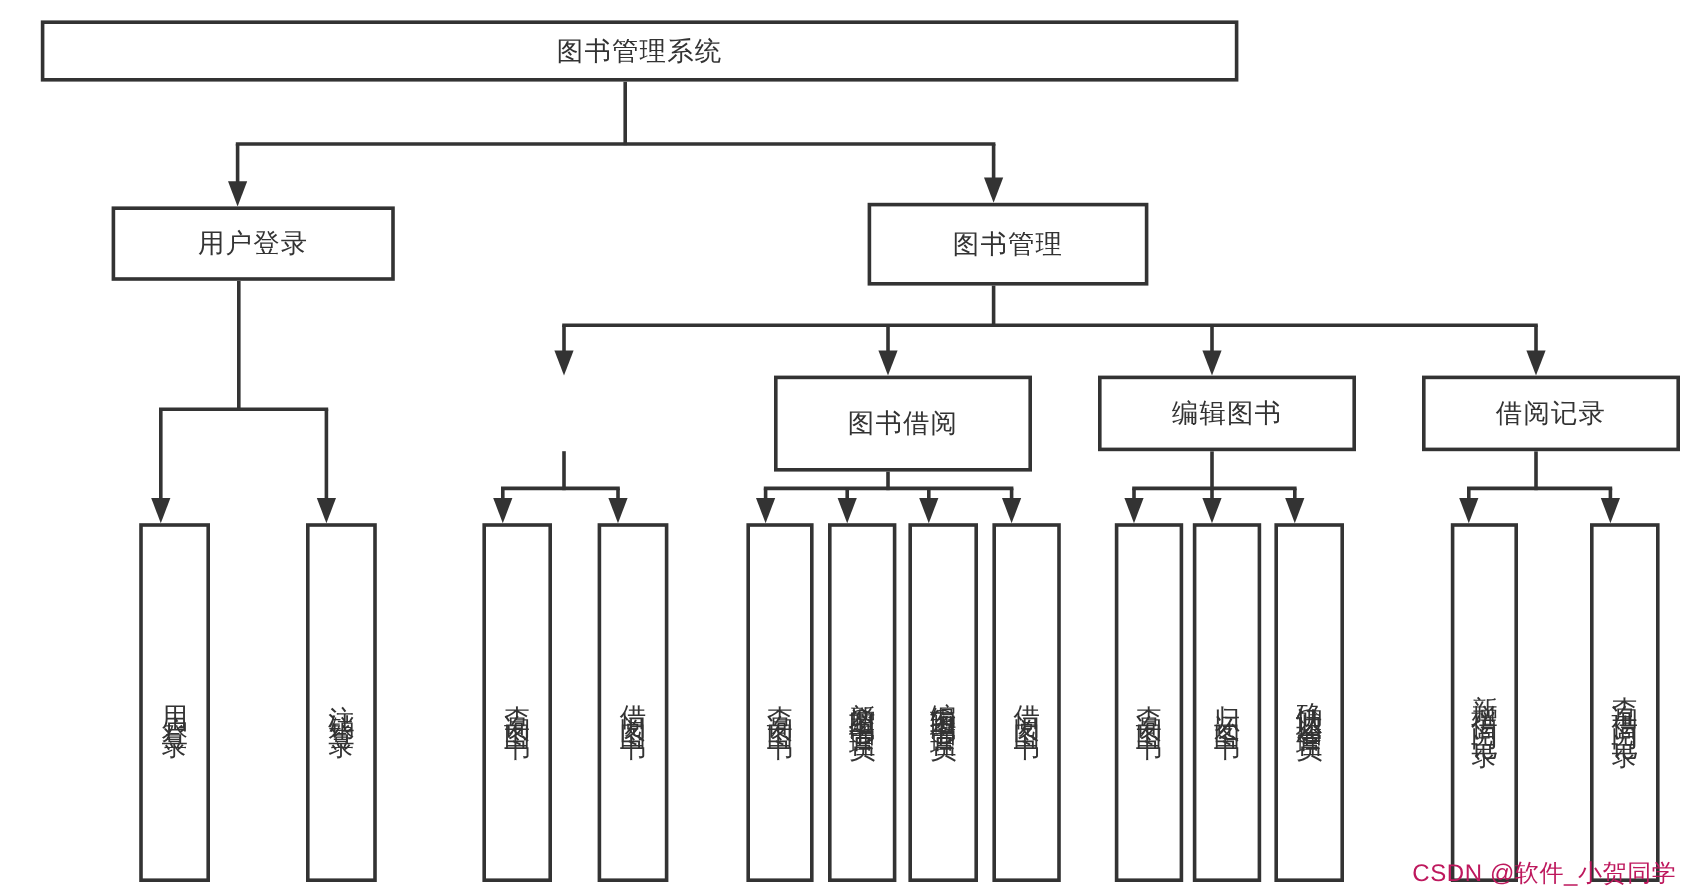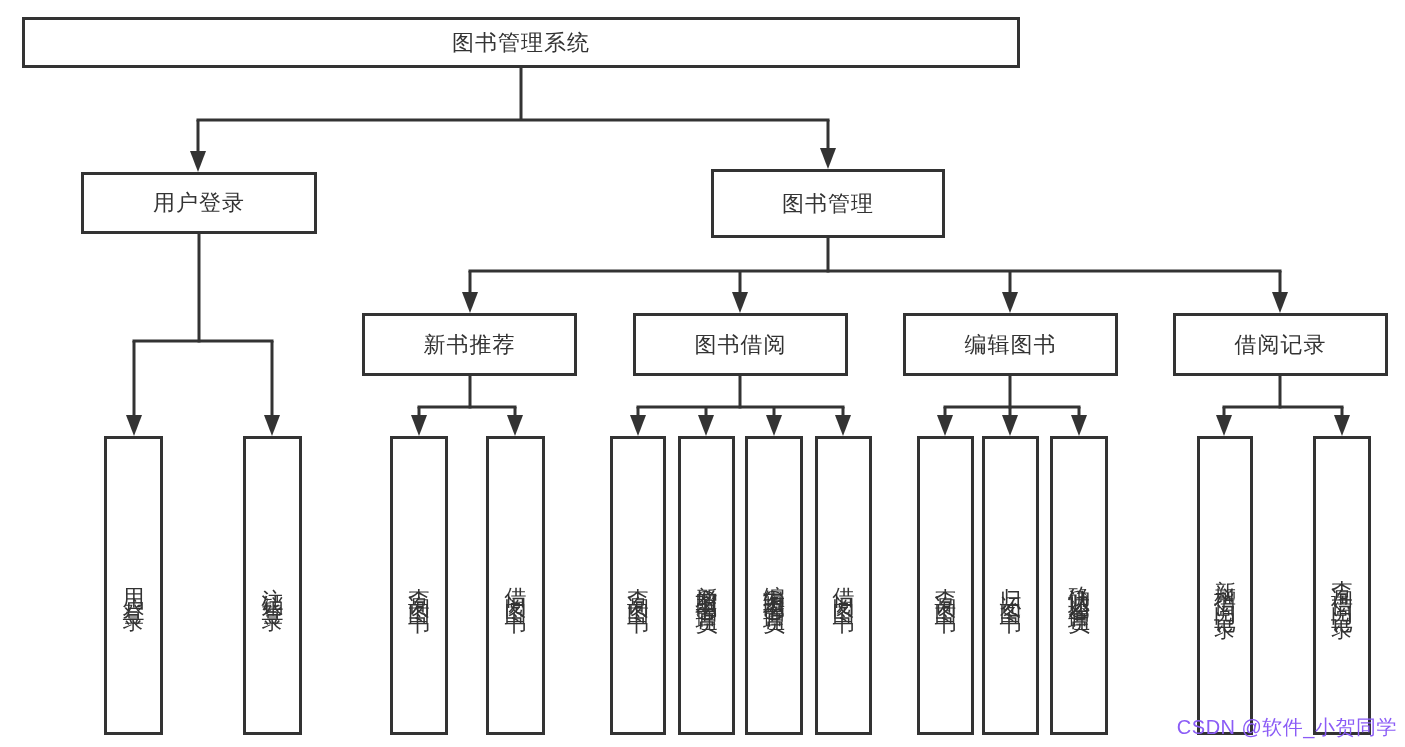--- a/index.html
+++ b/index.html
@@ -3,31 +3,31 @@
 <meta charset="utf-8">
 <style>
   html,body{margin:0;padding:0;background:#ffffff;}
   .stage{
     position:relative;width:1405px;height:747px;background:#ffffff;overflow:hidden;
     font-family:"Liberation Sans","DejaVu Sans",sans-serif;color:#333333;
   }
   .stage svg{position:absolute;left:0;top:0;z-index:1;}
   .box{
     position:absolute;background:#ffffff;border:3px solid #333333;box-sizing:border-box;
-    display:flex;align-items:center;justify-content:center;z-index:2;
+    display:flex;align-items:center;justify-content:center;z-index:2;margin-left:12px;
   }
   .hl{font-size:22px;letter-spacing:1px;white-space:nowrap;}
   .vl{
     writing-mode:vertical-rl;text-orientation:mixed;
     font-size:22px;letter-spacing:8px;line-height:1;white-space:nowrap;
   }
   .vl.tight{letter-spacing:4px;}
   .watermark{
     position:absolute;right:8px;bottom:6px;z-index:3;
-    font-size:20px;color:#8b5cf6;letter-spacing:0.5px;white-space:nowrap;
+    font-size:20px;color:#be185d;letter-spacing:0.5px;white-space:nowrap;
   }
 </style>
 </head>
 <body>
 
 <div class="stage">
 
   <svg width="1405" height="747" viewBox="0 0 1405 747">
     <g stroke="#333333" stroke-width="3" fill="none">
       <path d="M521 68 V121"></path>
@@ -91,24 +91,21 @@
     <span class="hl">图书管理系统</span>
   </div>
 
   <div class="box" style="left:81px;top:172px;width:236px;height:62px">
     <span class="hl">用户登录</span>
   </div>
   <div class="box" style="left:711px;top:169px;width:234px;height:69px">
     <span class="hl">图书管理</span>
   </div>
 
-  <div class="box" style="left:362px;top:313px;width:215px;height:63px">
-    <span class="hl">新书推荐</span>
-  </div>
-  <div class="box" style="left:633px;top:313px;width:215px;height:63px">
+  <div class="box" style="left:633px;top:313px;width:215px;height:80px">
     <span class="hl">图书借阅</span>
   </div>
   <div class="box" style="left:903px;top:313px;width:215px;height:63px">
     <span class="hl">编辑图书</span>
   </div>
   <div class="box" style="left:1173px;top:313px;width:215px;height:63px">
     <span class="hl">借阅记录</span>
   </div>
 
   <div class="box" style="left:104px;top:436px;width:59px;height:299px">

